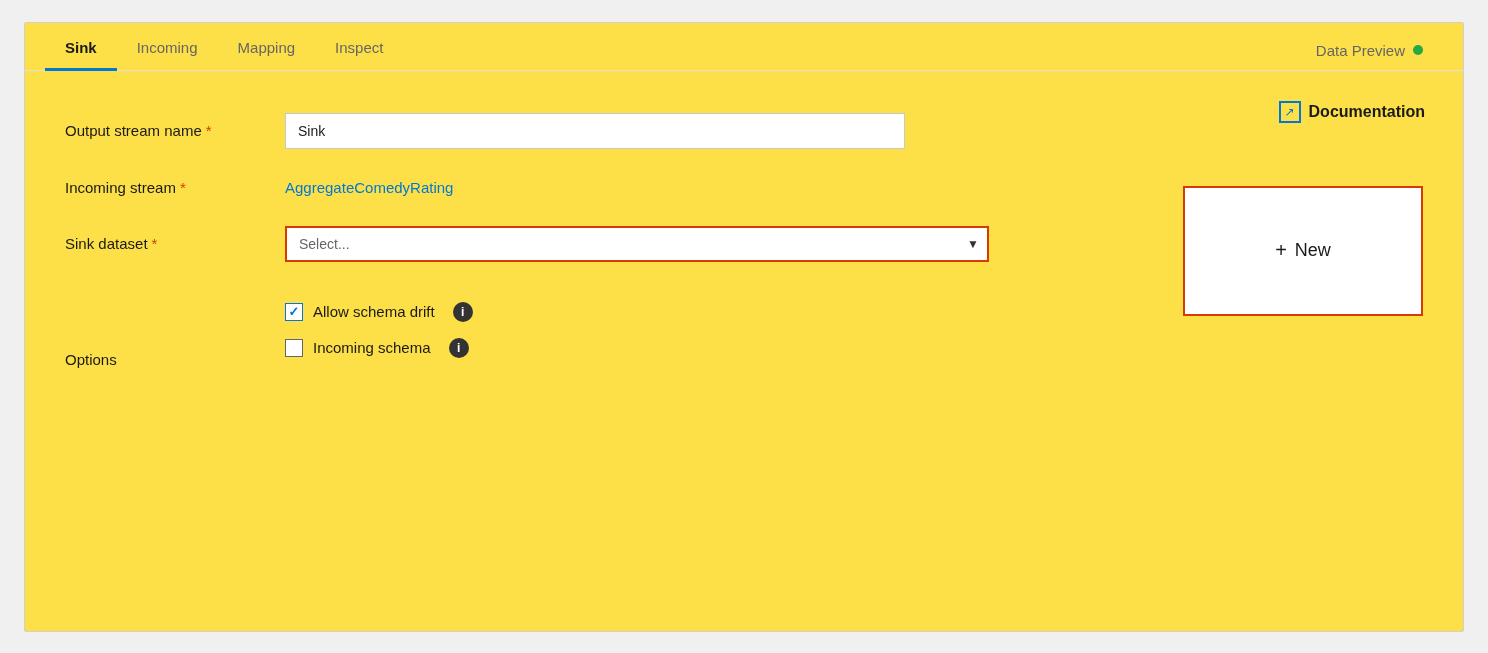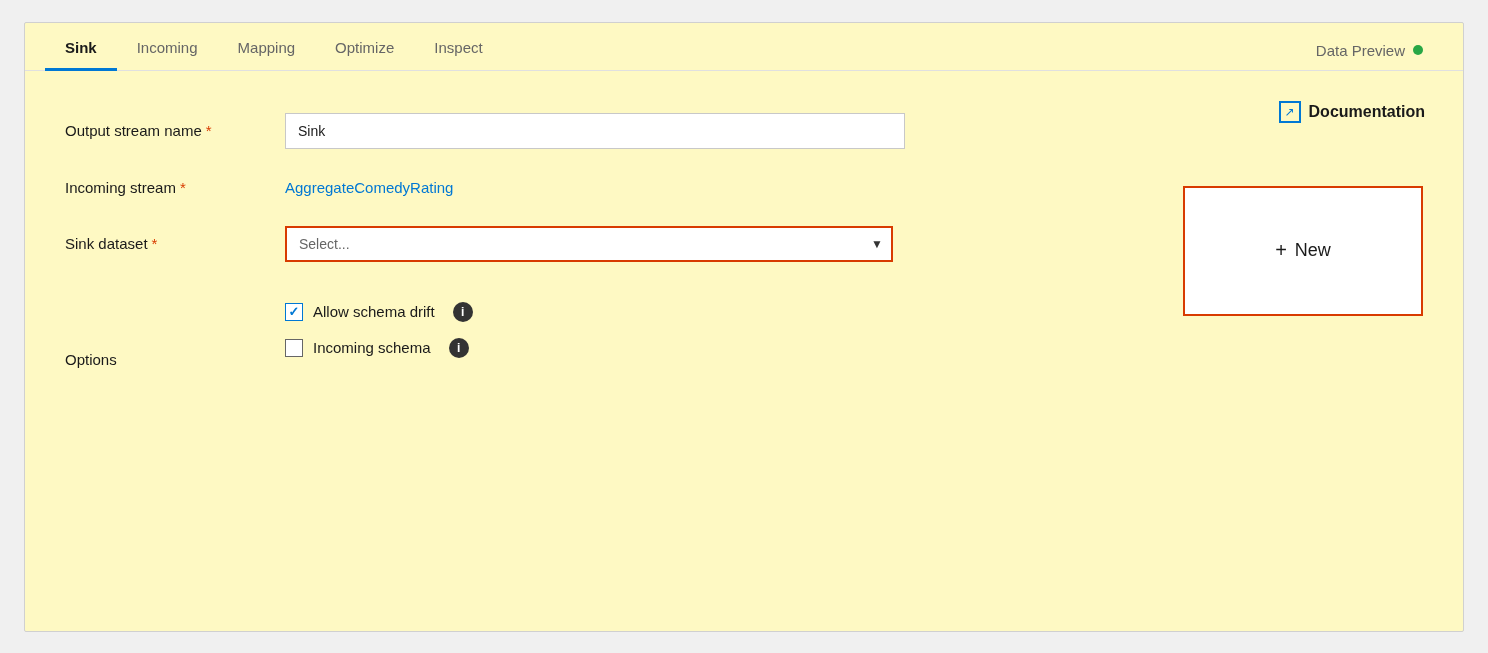--- a/index.html
+++ b/index.html
@@ -5,21 +5,21 @@
     * { box-sizing: border-box; margin: 0; padding: 0; }
     body {
       background: #f0f0f0;
       display: flex;
       align-items: center;
       justify-content: center;
       min-height: 100vh;
       font-family: 'Segoe UI', Arial, sans-serif;
     }
     .container {
-      background: #fef9c3;
+      background: #fde047;
       border: 1px solid #d0d0d0;
       width: 1440px;
       min-height: 610px;
       border-radius: 2px;
       overflow: hidden;
     }
     
     .tab-bar {
       display: flex;
       align-items: flex-end;
@@ -95,21 +95,21 @@
       background: #fff;
     }
     .incoming-stream-link {
       font-size: 15px;
       color: #0078d4;
       cursor: pointer;
       text-decoration: none;
     }
     .select-wrapper {
       position: relative;
-      width: 608px;
+      width: 704px;
     }
     .select-dropdown {
       width: 100%;
       height: 36px;
       border: 2px solid #d83b01;
       padding: 6px 12px;
       font-size: 14px;
       color: #666;
       appearance: none;
       background: #fff;
@@ -259,23 +259,20 @@
     <div class="tab active">
       <span>Sink</span>
     </div>
     <div class="tab">
       <span>Incoming</span>
     </div>
     <div class="tab">
       <span>Mapping</span>
     </div>
     <div class="tab">
-      <span>Optimize</span>
-    </div>
-    <div class="tab">
       <span>Inspect</span>
     </div>
     <div class="tab-spacer"></div>
     <div class="data-preview-tab">
       <span>Data Preview</span>
       <span class="green-dot"></span>
     </div>
   </div>
 
   <div class="main-content content-wrapper">

